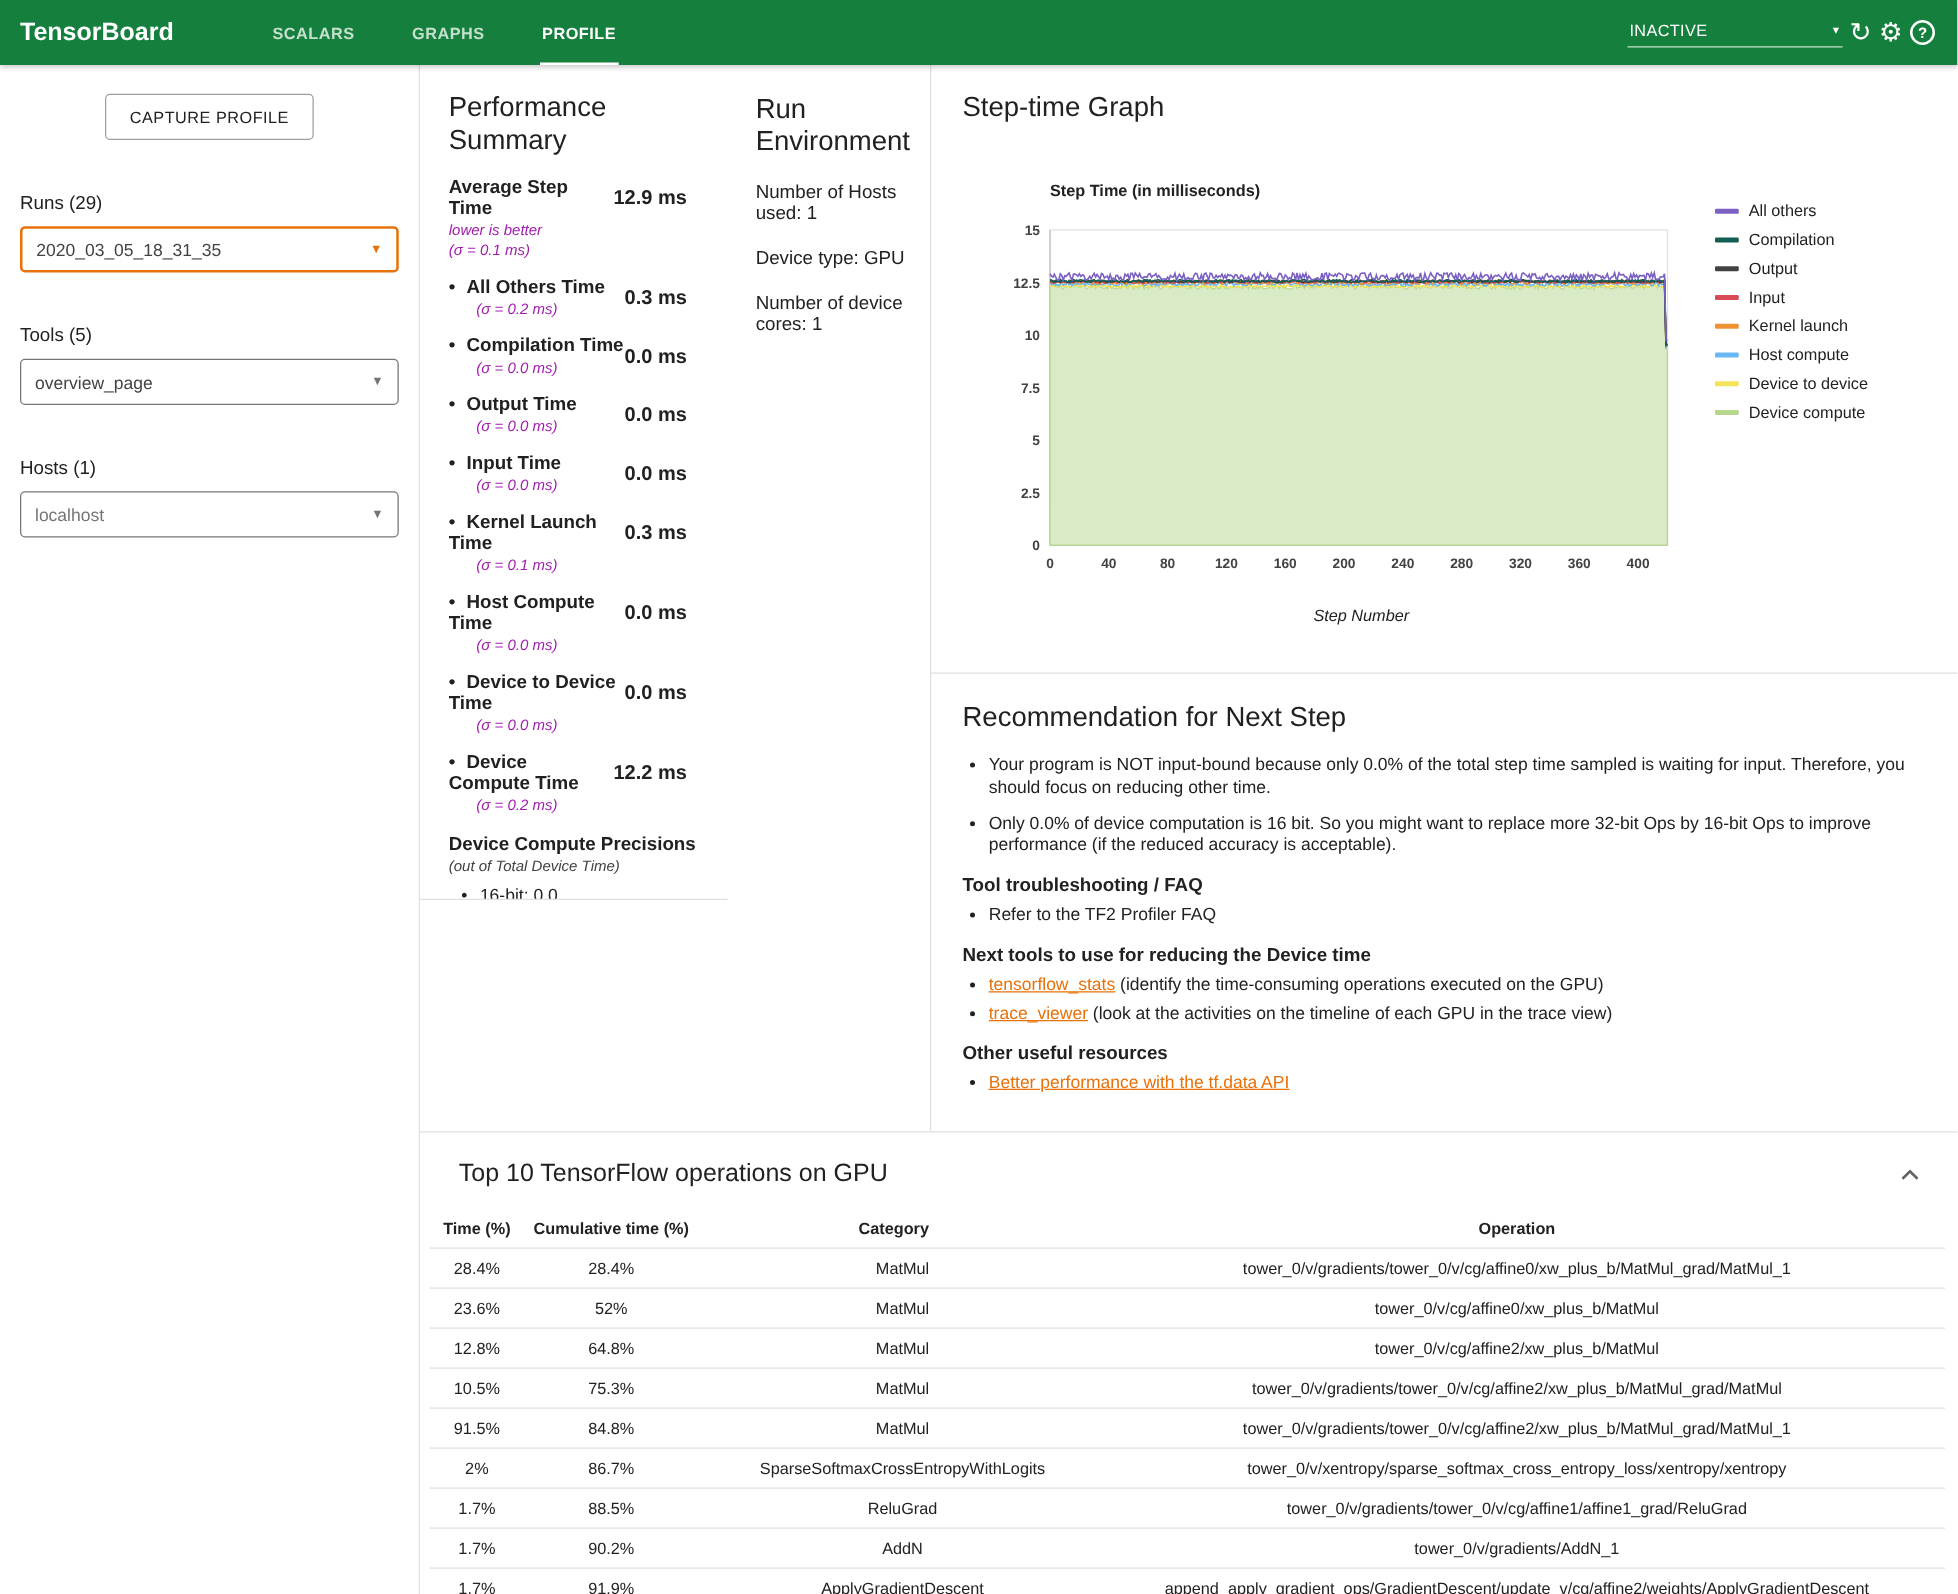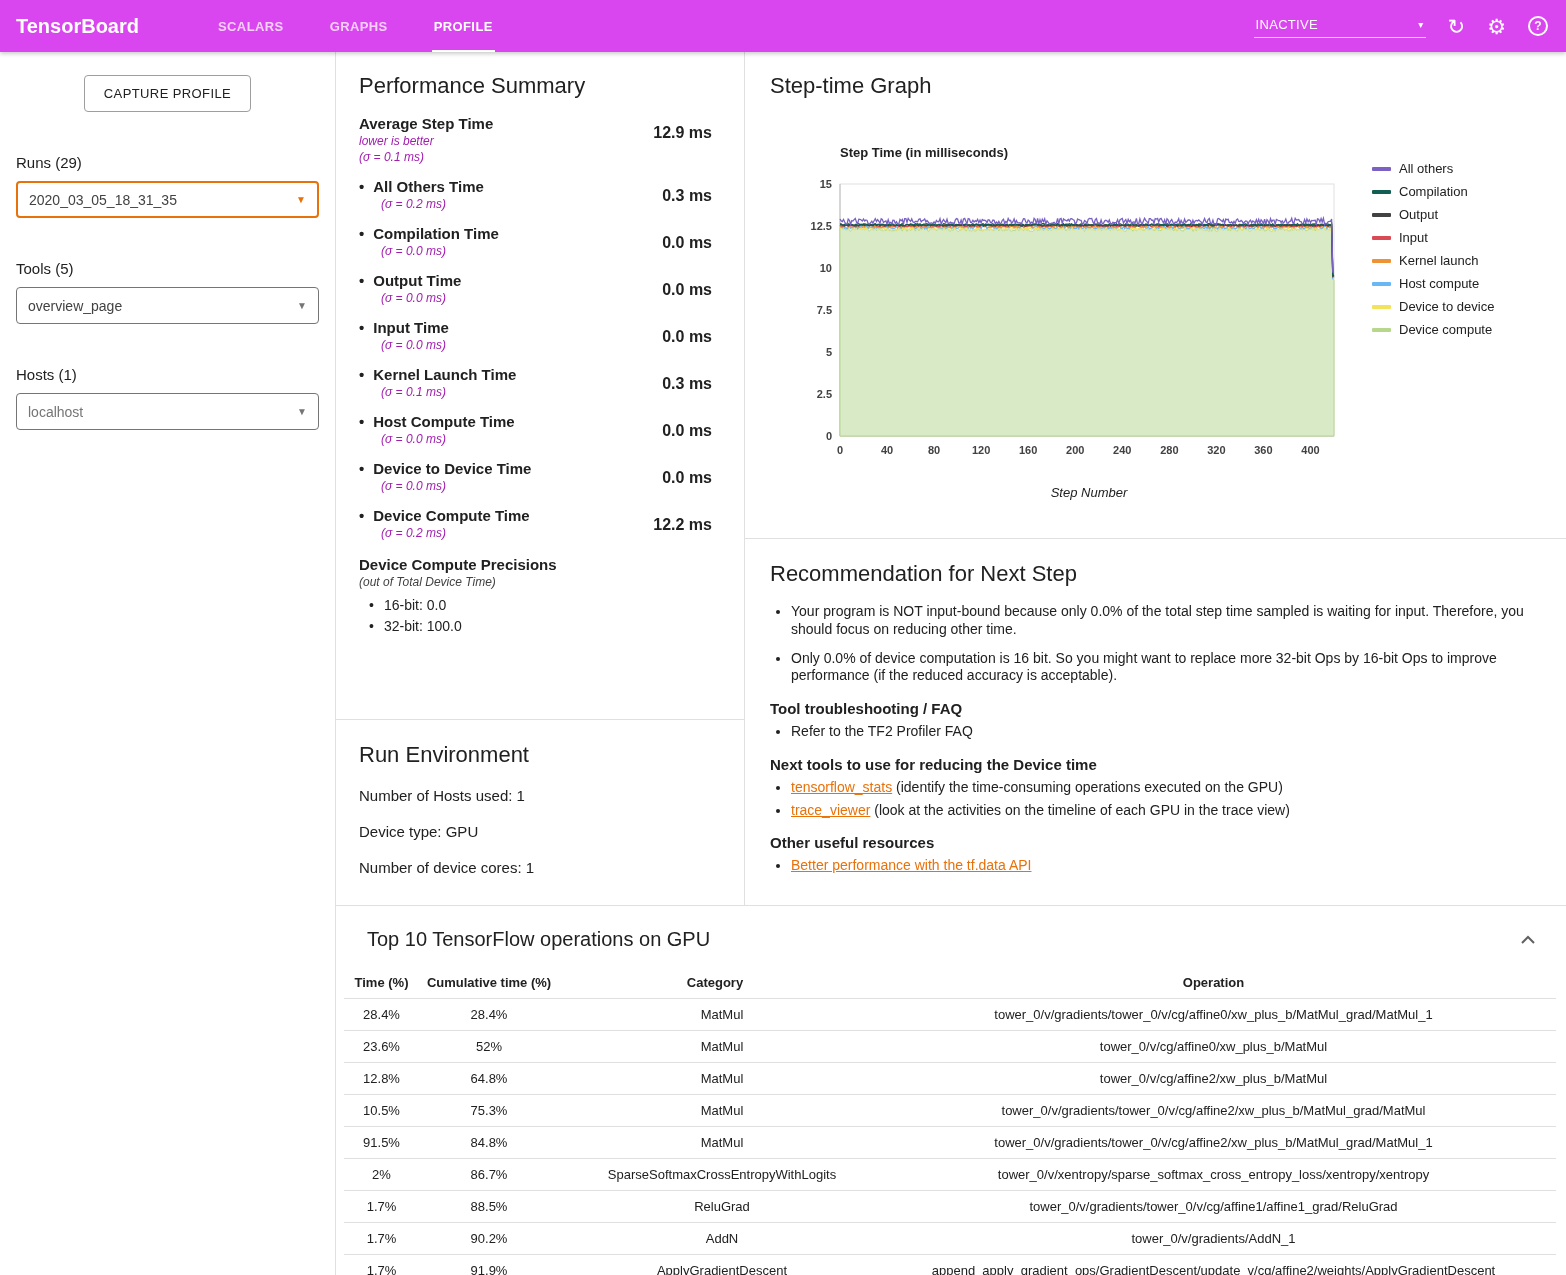--- a/index.html
+++ b/index.html
@@ -1,37 +1,37 @@
 <!DOCTYPE html>
 <html><head>
 <meta charset="utf-8">
 <style>
   *{box-sizing:border-box;}
   html,body{margin:0;padding:0;}
   body{width:1566px;font-family:"Liberation Sans",sans-serif;color:#212121;background:#fff;font-size:14px;}
 
   
-  .appbar{height:52px;background:#d946ef;display:flex;align-items:center;padding:0 18px 0 16px;color:#fff;box-shadow:0 2px 4px rgba(0,0,0,.2);position:relative;z-index:5;}
+  .appbar{height:52px;background:#15803d;display:flex;align-items:center;padding:0 18px 0 16px;color:#fff;box-shadow:0 2px 4px rgba(0,0,0,.2);position:relative;z-index:5;}
   .logo{font-size:20px;font-weight:bold;margin-right:56px;white-space:nowrap;}
   .tabs{display:flex;height:52px;}
   .tab{display:flex;align-items:center;padding:0 23px;font-size:13px;font-weight:bold;letter-spacing:.4px;color:rgba(255,255,255,.75);cursor:pointer;position:relative;text-transform:uppercase;}
   .tab.active{color:#fff;}
   .tab.active::after{content:"";position:absolute;left:21px;right:21px;bottom:0;height:2px;background:#fff;}
-  .appbar-right{margin-left:auto;display:flex;align-items:center;gap:22px;justify-content:flex-end;}
+  .appbar-right{margin-left:auto;display:flex;align-items:center;gap:6px;justify-content:flex-end;}
   .status-select{width:172px;display:flex;justify-content:space-between;align-items:center;border-bottom:1px solid rgba(255,255,255,.75);padding:2px 2px 5px 2px;font-size:13px;letter-spacing:.3px;cursor:pointer;}
   .status-caret{font-size:10px;}
   .hicon{font-size:21px;line-height:1;cursor:pointer;}
   .help-circle{width:20px;height:20px;border:2px solid #fff;border-radius:50%;display:flex;align-items:center;justify-content:center;font-size:12px;font-weight:bold;cursor:pointer;}
 
   
   .layout{display:flex;align-items:stretch;}
   .sidebar{width:335px;flex:0 0 335px;padding-top:23px;}
   .main{flex:1;border-left:1px solid #e0e0e0;display:flex;flex-direction:column;min-width:0;}
   .cols{display:flex;min-height:853px;}
-  .left-col{width:409px;flex:0 0 409px;border-right:1px solid #e0e0e0;display:flex;flex-direction:column;justify-content:space-between;}
+  .left-col{width:409px;flex:0 0 409px;border-right:1px solid #e0e0e0;display:flex;flex-direction:row;justify-content:space-between;}
   .right-col{flex:1;min-width:0;display:flex;flex-direction:column;}
 
   
   .capture-btn{display:block;margin:0 auto;padding:10px 19px;border:1px solid #9e9e9e;border-radius:4px;background:#fff;font-family:"Liberation Sans",sans-serif;font-size:13px;letter-spacing:.4px;color:#212121;cursor:pointer;}
   .side-group{margin:42px 16px 0 16px;}
   .side-label{font-size:15px;margin-bottom:10px;color:#212121;}
   .side-select{height:37px;border:1px solid #757575;border-radius:4px;display:flex;align-items:center;justify-content:space-between;padding:0 11px;font-size:14px;color:#424242;cursor:pointer;background:#fff;}
   .side-select .sel-caret{color:#757575;font-size:10px;}
   .side-select.accent{border:2px solid #e8710a;}
   .side-select.accent .sel-caret{color:#e8710a;}

